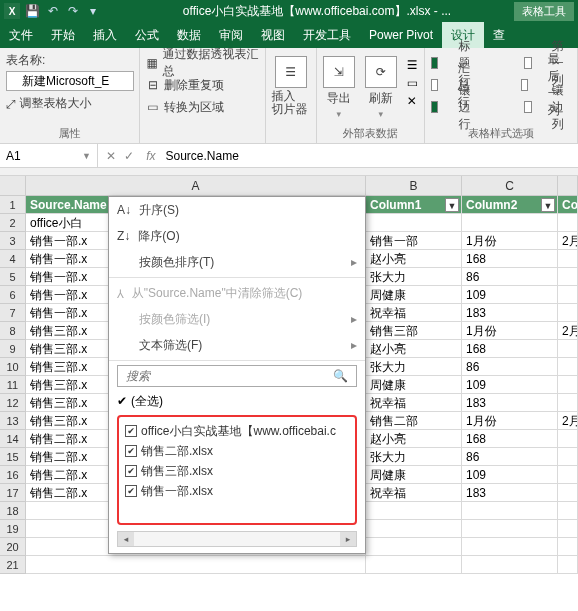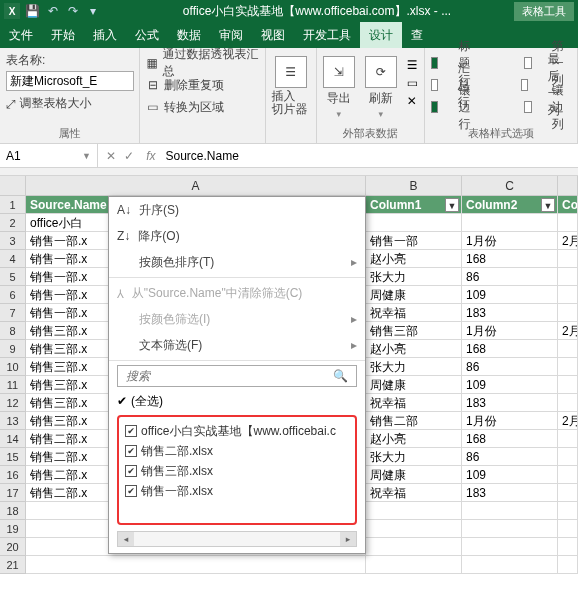--- a/index.html
+++ b/index.html
@@ -11,21 +11,21 @@
 .title-text{flex:1;text-align:center;font-size:12px}
 .tool-ctx{background:#4e9668;color:#fff;padding:2px 8px;font-size:11px}
 .menubar{background:#0e6837;height:26px;display:flex;align-items:center;color:#fff}
 .menubar .tab{padding:0 9px;height:26px;display:flex;align-items:center;cursor:pointer;font-size:12px}
 .menubar .tab.design{background:#d4eee0;color:#0e6837}
 .ribbon{background:#f1f1f1;border-bottom:1px solid #d4d4d4;height:96px;display:flex}
 .rgroup{border-right:1px solid #d4d4d4;padding:4px 6px;display:flex;flex-direction:column;position:relative}
 .rgroup .glabel{position:absolute;bottom:2px;left:0;right:0;text-align:center;color:#666;font-size:11px}
 .rg1{width:140px}
 .rg1 .lbl{color:#444;margin-bottom:2px}
-.rg1 input{width:128px;height:20px;border:1px solid #aaa;padding:0 3px;background:#fff}
+.rg1 input{width:128px;height:20px;border:1px solid #aaa;padding:0 15px;background:#fff}
 .rg1 .resize{margin-top:4px;color:#444;display:flex;align-items:center;gap:4px}
 .rg2{width:140px}
 .rg2 .row{display:flex;align-items:center;gap:4px;height:22px;color:#444}
 .rg2 .icn{width:14px;height:14px;display:inline-flex;align-items:center;justify-content:center}
 .rg3{width:56px;align-items:center;justify-content:flex-start}
 .bigbtn{display:flex;flex-direction:column;align-items:center;gap:2px;color:#444;padding-top:4px}
 .bigbtn .bi{width:32px;height:32px;border:1px solid #999;background:#fff;display:flex;align-items:center;justify-content:center}
 .rg4{flex:1}
 .rg4 .cols{display:flex;gap:10px}
 .rg5{width:160px}
@@ -83,20 +83,21 @@
 
 <div class="menubar">
   <div class="tab">文件</div>
   <div class="tab">开始</div>
   <div class="tab">插入</div>
   <div class="tab">公式</div>
   <div class="tab">数据</div>
   <div class="tab">审阅</div>
   <div class="tab">视图</div>
   <div class="tab">开发工具</div>
+  <div class="tab">Power Pivot</div>
   <div class="tab design">设计</div>
   <div class="tab">查</div>
 </div>
 
 <div class="ribbon">
   <div class="rgroup rg1">
     <div class="lbl">表名称:</div>
     <input value="新建Microsoft_E" style="">
     <div class="resize">
         <span>⤢</span>

